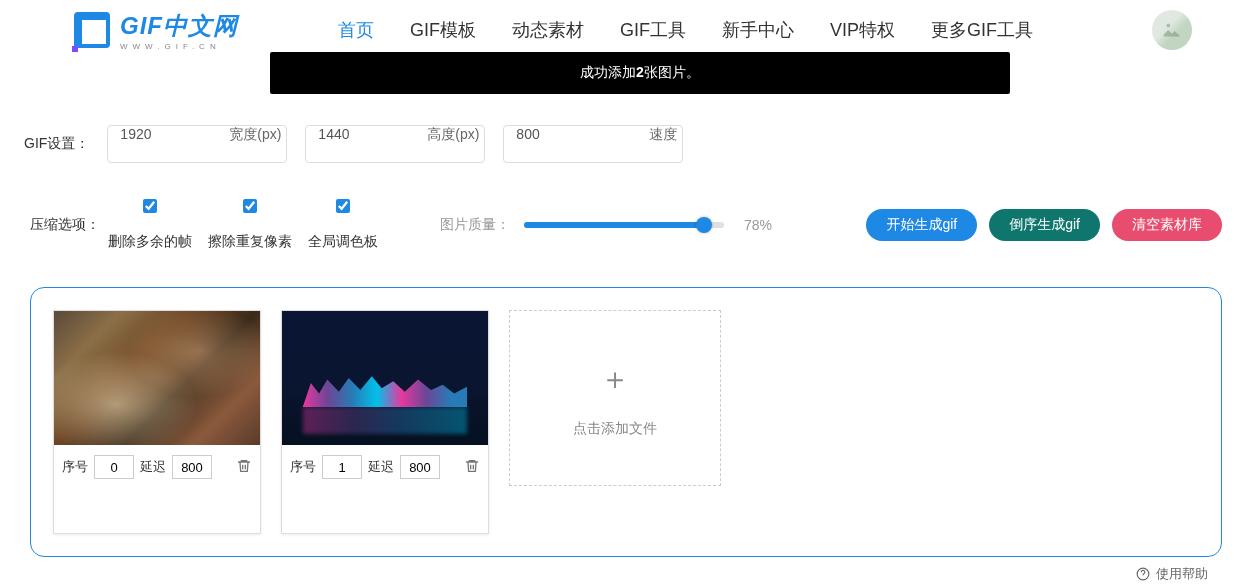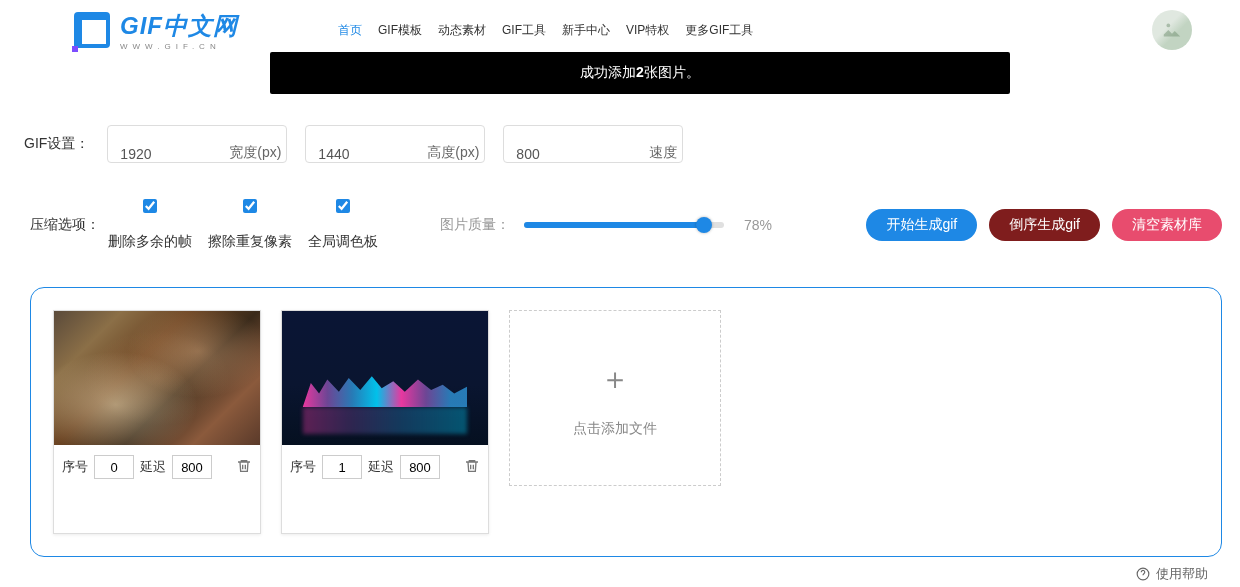--- a/index.html
+++ b/index.html
@@ -5,54 +5,54 @@
   * { box-sizing: border-box; margin: 0; padding: 0; }
   body { font-family: "Microsoft YaHei", Arial, sans-serif; font-size: 14px; color: #333; background: #fff; width: 1240px; }
   
   
   .header { height: 60px; display: flex; align-items: center; padding: 0 8px 0 70px; position: relative; }
   .logo { display: flex; align-items: center; gap: 6px; }
   .logo-icon { width: 44px; height: 44px; }
   .logo-text { display: flex; flex-direction: column; }
   .logo-main { font-size: 24px; font-weight: bold; color: #1e88e5; letter-spacing: 1px; font-style: italic; }
   .logo-sub { font-size: 8px; color: #888; letter-spacing: 5px; }
-  .nav { display: flex; gap: 16px; margin-left: 100px; font-size: 12px; }
+  .nav { display: flex; gap: 36px; margin-left: 100px; font-size: 18px; }
   .nav-item { cursor: pointer; color: #333; }
   .nav-item.active { color: #1e88e5; }
   .avatar { position: absolute; right: 48px; width: 40px; height: 40px; border-radius: 50%; background: linear-gradient(135deg, #e0e8e0 40%, #c2d4c2 60%); display:flex; align-items:center; justify-content:center; }
   .avatar svg { opacity:0.45; }
 
   
   .toast { position: absolute; left: 270px; right: 230px; top: 52px; background: #000; color: #fff; text-align: center; padding: 12px 0; font-size: 14px; border-radius: 2px; z-index: 100; }
   .toast b { color: #fff; font-weight: bold; }
 
   
   .settings-row { display: flex; align-items: center; margin: 65px 0 0 24px; gap: 18px; }
   .settings-label { color: #333; }
-  .input-group { position: relative; border: 1px solid #ddd; border-radius: 4px; height: 38px; width: 180px; display: flex; align-items: flex-end; padding: 0 12px; }
+  .input-group { position: relative; border: 1px solid #ddd; border-radius: 4px; height: 38px; width: 180px; display: flex; align-items: flex-start; padding: 0 12px; }
   .input-group input { border: none; outline: none; width: 70px; font-size: 14px; color: #555; }
   .input-suffix { position: absolute; right: 5px; color: #666; font-size: 14px; }
 
   
   .options-row { display: flex; align-items: center; margin: 36px 18px 0 30px; }
   .compress-label { color: #333; margin-right: 8px; }
   .check-group { display: flex; gap: 16px; }
   .check-item { display: flex; align-items: center; gap: 20px; color: #333; font-size: 14px; flex-direction: column; }
   .check-item input { width: 14px; height: 14px; accent-color: #1e88e5; }
   
   .quality-group { display: flex; align-items: center; margin-left: 62px; color: #999; font-size: 14px; }
   .slider-wrap { width: 200px; height: 6px; background: #e0e0e0; border-radius: 3px; margin: 0 14px; position: relative; }
   .slider-fill { height: 100%; background: #1e88e5; border-radius: 3px; width: 90%; }
   .slider-thumb { width: 16px; height: 16px; background: #1e88e5; border-radius: 50%; position: absolute; left: 90%; top: 50%; transform: translate(-50%, -50%); box-shadow: 0 0 3px rgba(0,0,0,0.3); }
   .quality-val { color: #999; margin-left: 6px; }
 
   .btns-right { margin-left: auto; display: flex; gap: 12px; }
   .btn { padding: 7px 20px; border-radius: 20px; color: #fff; font-size: 14px; cursor: pointer; border: none; }
   .btn-blue { background: #1e88e5; }
-  .btn-green { background: #7f1d1d; }
+  .btn-green { background: #0f766e; }
   .btn-pink { background: #e84c6e; }
 
   
   .material-box { margin: 36px 18px 0 30px; border: 1px solid #1e88e5; border-radius: 14px; padding: 22px; min-height: 270px; display: flex; gap: 20px; }
   .card { width: 208px; border: 1px solid #ddd; background: #fff; box-shadow: 0 1px 3px rgba(0,0,0,0.08); }
   .thumb { width: 100%; height: 134px; background: #222; }
   .thumb.t1 { background: linear-gradient(135deg, #5a4a3a 0%, #8b6f47 20%, #6b4423 40%, #3a2a1a 60%, #8b5a3c 80%, #5a3a2a 100%); position:relative; overflow:hidden; }
   .thumb.t1::before { content:""; position:absolute; inset:0; background: radial-gradient(ellipse at 30% 70%, rgba(255,240,200,0.5) 0%, transparent 40%), radial-gradient(ellipse at 70% 30%, rgba(255,200,150,0.4) 0%, transparent 35%), radial-gradient(ellipse at 50% 50%, rgba(200,150,100,0.3) 0%, transparent 50%); }
   .thumb.t2 { background: linear-gradient(to bottom, #0a1535 0%, #0a1530 55%, #051020 100%); position:relative; overflow:hidden; }
   .thumb.t2::after { content:""; position:absolute; left:10%; right:10%; bottom:28%; height:26%; background: linear-gradient(90deg, #ff3cac 0%, #784ba0 15%, #2b86c5 30%, #00d4ff 45%, #ff3cac 60%, #784ba0 75%, #2b86c5 90%); opacity:0.9; clip-path: polygon(0% 100%, 5% 30%, 10% 60%, 15% 20%, 22% 55%, 28% 15%, 35% 50%, 42% 10%, 48% 45%, 55% 25%, 62% 55%, 70% 20%, 78% 50%, 85% 35%, 92% 60%, 100% 40%, 100% 100%); }

